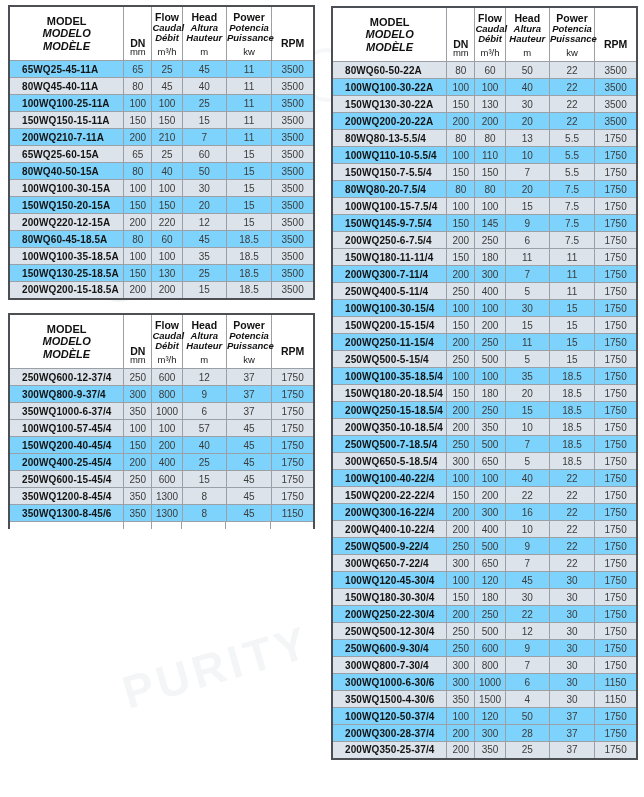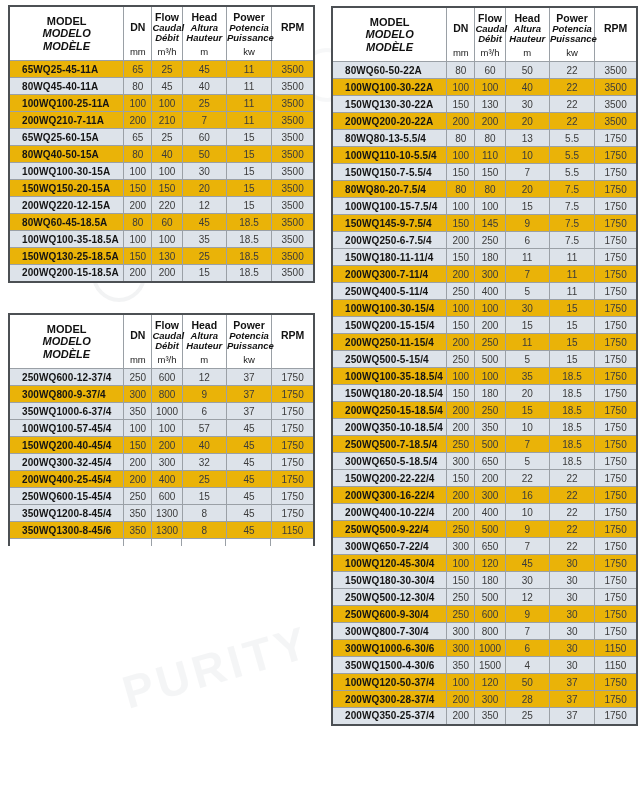--- a/index.html
+++ b/index.html
@@ -15,28 +15,28 @@
     font-size:58px;white-space:nowrap;
   }
   .wm-ring{
     position:absolute;border:4px solid #aab1b8;opacity:.15;border-radius:50%;
     width:46px;height:46px;pointer-events:none;
   }
   
   .tablewrap{position:absolute;}
   table.spec{
     border-collapse:collapse;table-layout:fixed;width:307px;
-    background:#eab308;border:2px solid #4c5054;
+    background:#7dd3fc;border:2px solid #4c5054;
   }
   table.spec.noframe-bottom{border-bottom:none;}
   .spec th,.spec td{border:1px solid #9aa0a6;padding:0;}
   .spec thead th{height:53px;vertical-align:top;background:#fff;}
   .hbox{position:relative;height:53px;width:100%;}
   .lines{position:absolute;top:5px;left:0;right:0;text-align:center;}
-  .lines.vcenter{top:0;height:40px;display:flex;align-items:center;justify-content:center;}
+  .lines.vcenter{top:16px;height:40px;display:flex;align-items:center;justify-content:center;}
   .lines.fullcenter{top:0;height:53px;display:flex;flex-direction:column;align-items:center;justify-content:center;}
   .hl-main{font-weight:bold;font-size:10.5px;color:#111;line-height:11px;}
   .hl-sub{font-weight:bold;font-style:italic;font-size:9.5px;color:#111;line-height:10px;}
   .hl-model{font-weight:bold;font-size:11px;color:#111;line-height:12.5px;}
   .hl-model.it{font-style:italic;}
   .unit{
     position:absolute;bottom:3px;left:0;right:0;text-align:center;
     font-size:9.5px;color:#222;font-weight:normal;
   }
   .spec tbody tr{height:17px;}
@@ -147,20 +147,28 @@
             <td class="num">3500</td>
           </tr>
           <tr>
             <td class="model">100WQ100-25-11A</td>
             <td class="num">100</td>
             <td class="num">100</td>
             <td class="num">25</td>
             <td class="num">11</td>
             <td class="num">3500</td>
           </tr>
+          <tr class="shade">
+            <td class="model">150WQ150-15-11A</td>
+            <td class="num">150</td>
+            <td class="num">150</td>
+            <td class="num">15</td>
+            <td class="num">11</td>
+            <td class="num">3500</td>
+          </tr>
           <tr>
             <td class="model">200WQ210-7-11A</td>
             <td class="num">200</td>
             <td class="num">210</td>
             <td class="num">7</td>
             <td class="num">11</td>
             <td class="num">3500</td>
           </tr>
           <tr class="shade">
             <td class="model">65WQ25-60-15A</td>
@@ -333,28 +341,20 @@
             <td class="num">100</td>
             <td class="num">57</td>
             <td class="num">45</td>
             <td class="num">1750</td>
           </tr>
           <tr>
             <td class="model">150WQ200-40-45/4</td>
             <td class="num">150</td>
             <td class="num">200</td>
             <td class="num">40</td>
-            <td class="num">45</td>
-            <td class="num">1750</td>
-          </tr>
-          <tr class="shade">
-            <td class="model">200WQ300-32-45/4</td>
-            <td class="num">200</td>
-            <td class="num">300</td>
-            <td class="num">32</td>
             <td class="num">45</td>
             <td class="num">1750</td>
           </tr>
           <tr>
             <td class="model">200WQ400-25-45/4</td>
             <td class="num">200</td>
             <td class="num">400</td>
             <td class="num">25</td>
             <td class="num">45</td>
             <td class="num">1750</td>
@@ -645,20 +645,28 @@
             <td class="num">1750</td>
           </tr>
           <tr class="shade">
             <td class="model">300WQ650-5-18.5/4</td>
             <td class="num">300</td>
             <td class="num">650</td>
             <td class="num">5</td>
             <td class="num">18.5</td>
             <td class="num">1750</td>
           </tr>
+          <tr>
+            <td class="model">100WQ100-40-22/4</td>
+            <td class="num">100</td>
+            <td class="num">100</td>
+            <td class="num">40</td>
+            <td class="num">22</td>
+            <td class="num">1750</td>
+          </tr>
           <tr class="shade">
             <td class="model">150WQ200-22-22/4</td>
             <td class="num">150</td>
             <td class="num">200</td>
             <td class="num">22</td>
             <td class="num">22</td>
             <td class="num">1750</td>
           </tr>
           <tr>
             <td class="model">200WQ300-16-22/4</td>
@@ -698,20 +706,28 @@
             <td class="num">120</td>
             <td class="num">45</td>
             <td class="num">30</td>
             <td class="num">1750</td>
           </tr>
           <tr class="shade">
             <td class="model">150WQ180-30-30/4</td>
             <td class="num">150</td>
             <td class="num">180</td>
             <td class="num">30</td>
+            <td class="num">30</td>
+            <td class="num">1750</td>
+          </tr>
+          <tr>
+            <td class="model">200WQ250-22-30/4</td>
+            <td class="num">200</td>
+            <td class="num">250</td>
+            <td class="num">22</td>
             <td class="num">30</td>
             <td class="num">1750</td>
           </tr>
           <tr class="shade">
             <td class="model">250WQ500-12-30/4</td>
             <td class="num">250</td>
             <td class="num">500</td>
             <td class="num">12</td>
             <td class="num">30</td>
             <td class="num">1750</td>

